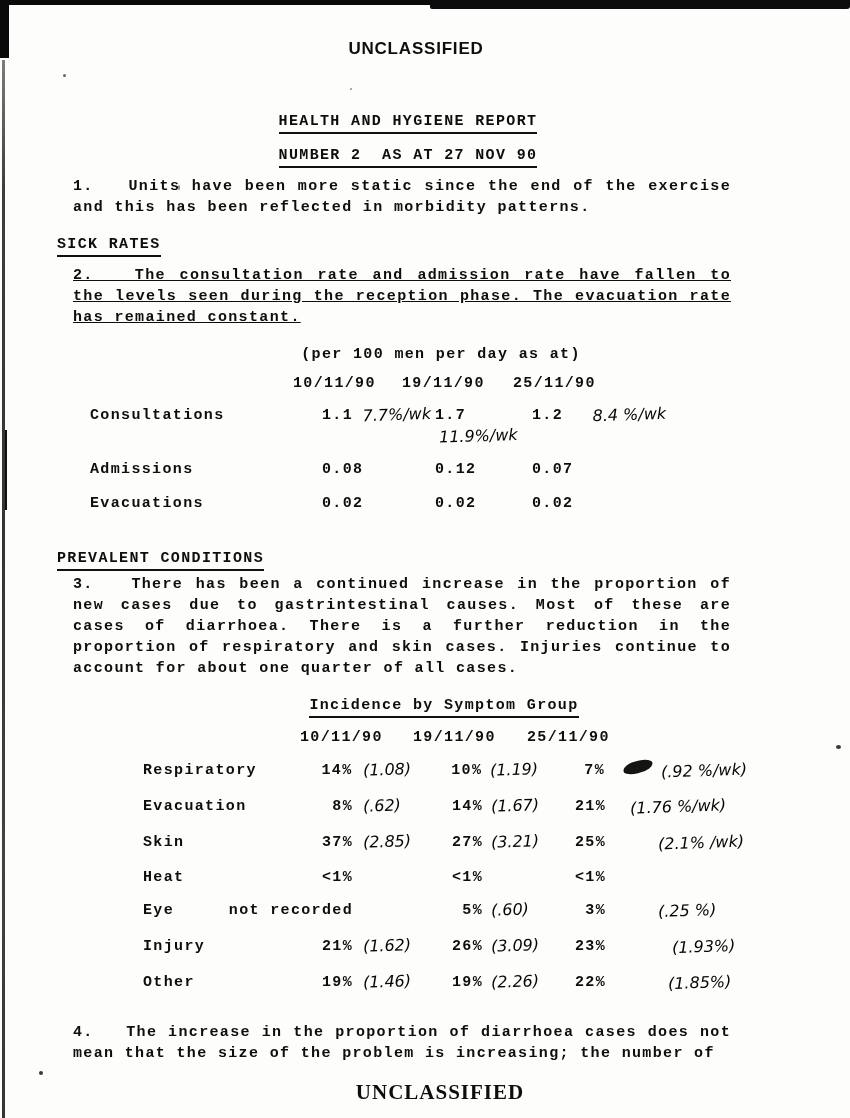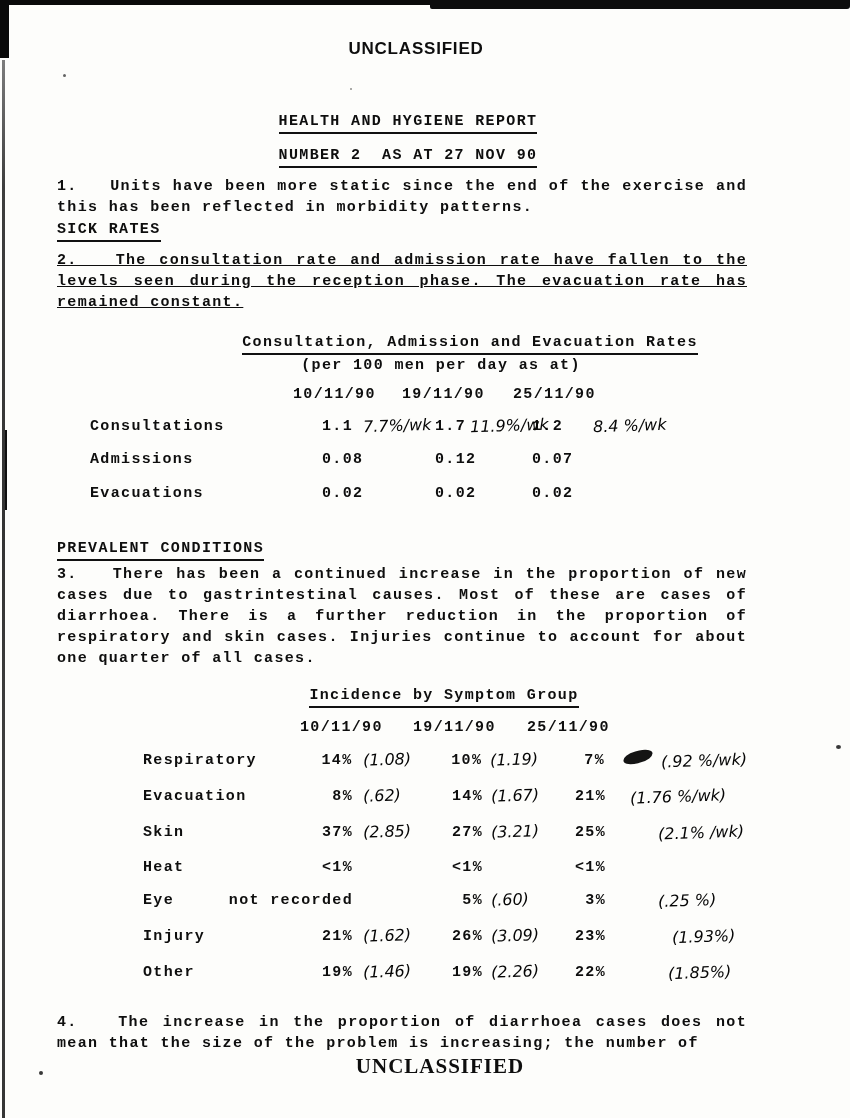--- a/index.html
+++ b/index.html
@@ -25,35 +25,35 @@
   .sp5{left:178px;top:185px;width:2px;height:5px;opacity:.55;}
   
   .page{position:absolute;left:57px;top:0;width:690px;}
   .clf-top{
     font-family:"Liberation Sans",sans-serif;font-weight:bold;font-size:17px;
     letter-spacing:.8px;text-align:center;margin-top:38px;transform:translateX(14px);
   }
   .titles{margin-top:52px;text-align:center;transform:translateX(6px);}
   .t2m{margin-top:11px;}
   .u{display:inline-block;border-bottom:2px solid #111;padding-bottom:0px;white-space:pre;}
-  .para{margin:0;text-align:justify;text-align-last:left;}
+  .para{margin:16px;text-align:justify;text-align-last:left;}
   .p1{margin-top:8px;}
   .h-sick{margin-top:1px;}
   .p2{margin-top:8px;text-decoration:underline;}
   .tbl-title{margin-top:19px;text-align:center;transform:translateX(68px);}
   .tbl-sub{margin-top:0;text-align:center;transform:translateX(39px);}
   .dates1{display:flex;margin-top:8px;padding-left:236px;}
   .dates1 span{display:block;}
   .d1a{width:109px;} .d1b{width:111px;}
   .trow{display:flex;margin-top:11px;}
   .trow.m12{margin-top:12px;} .trow.m13{margin-top:13px;}
   .trow{padding-left:33px;}
   .trow .lbl{width:232px;}
   .trow .v{display:flex;white-space:nowrap;}
-  .v1{width:113px;} .v2{width:97px;} .v3{flex:1;}
+  .v1{width:113px;} .v2{width:97px;flex-direction:column;} .v3{flex:1;}
   .h-prev{margin-top:34px;}
   .p3{margin-top:3px;}
   .tbl2-title{margin-top:16px;text-align:center;transform:translateX(42px);}
   .dates2{display:flex;margin-top:9px;padding-left:243px;}
   .d2a{width:113px;} .d2b{width:114px;}
   .irow{display:flex;margin-top:13px;padding-left:86px;}
   .irow.m12{margin-top:12px;}
   .irow .lbl{width:165px;}
   .cellr{display:flex;justify-content:flex-end;white-space:nowrap;}
   .c1{width:45px;} .c2{width:30px;} .c3{width:35px;}
@@ -102,21 +102,20 @@
     <div><span class="u">HEALTH AND HYGIENE REPORT</span></div>
     <div class="t2m"><span class="u">NUMBER 2&nbsp; AS AT 27 NOV 90</span></div>
   </div>
 
   <p class="para p1">1.&nbsp;&nbsp; Units have been more static since the end of the exercise and this has been reflected in morbidity patterns.</p>
 
   <div class="h-sick"><span class="u">SICK RATES</span></div>
 
   <p class="para p2">2.&nbsp;&nbsp; The consultation rate and admission rate have fallen to the levels seen during the reception phase. The evacuation rate has remained constant.</p>
 
-  <div class="tbl-title"><span class="u">Consultation, Admission and Evacuation Rates</span></div>
   <div class="tbl-sub">(per 100 men per day as at)</div>
 
   <div class="dates1">
     <span class="d1a">10/11/90</span>
     <span class="d1b">19/11/90</span>
     <span>25/11/90</span>
   </div>
 
   <div class="trow">
     <span class="lbl">Consultations</span>

